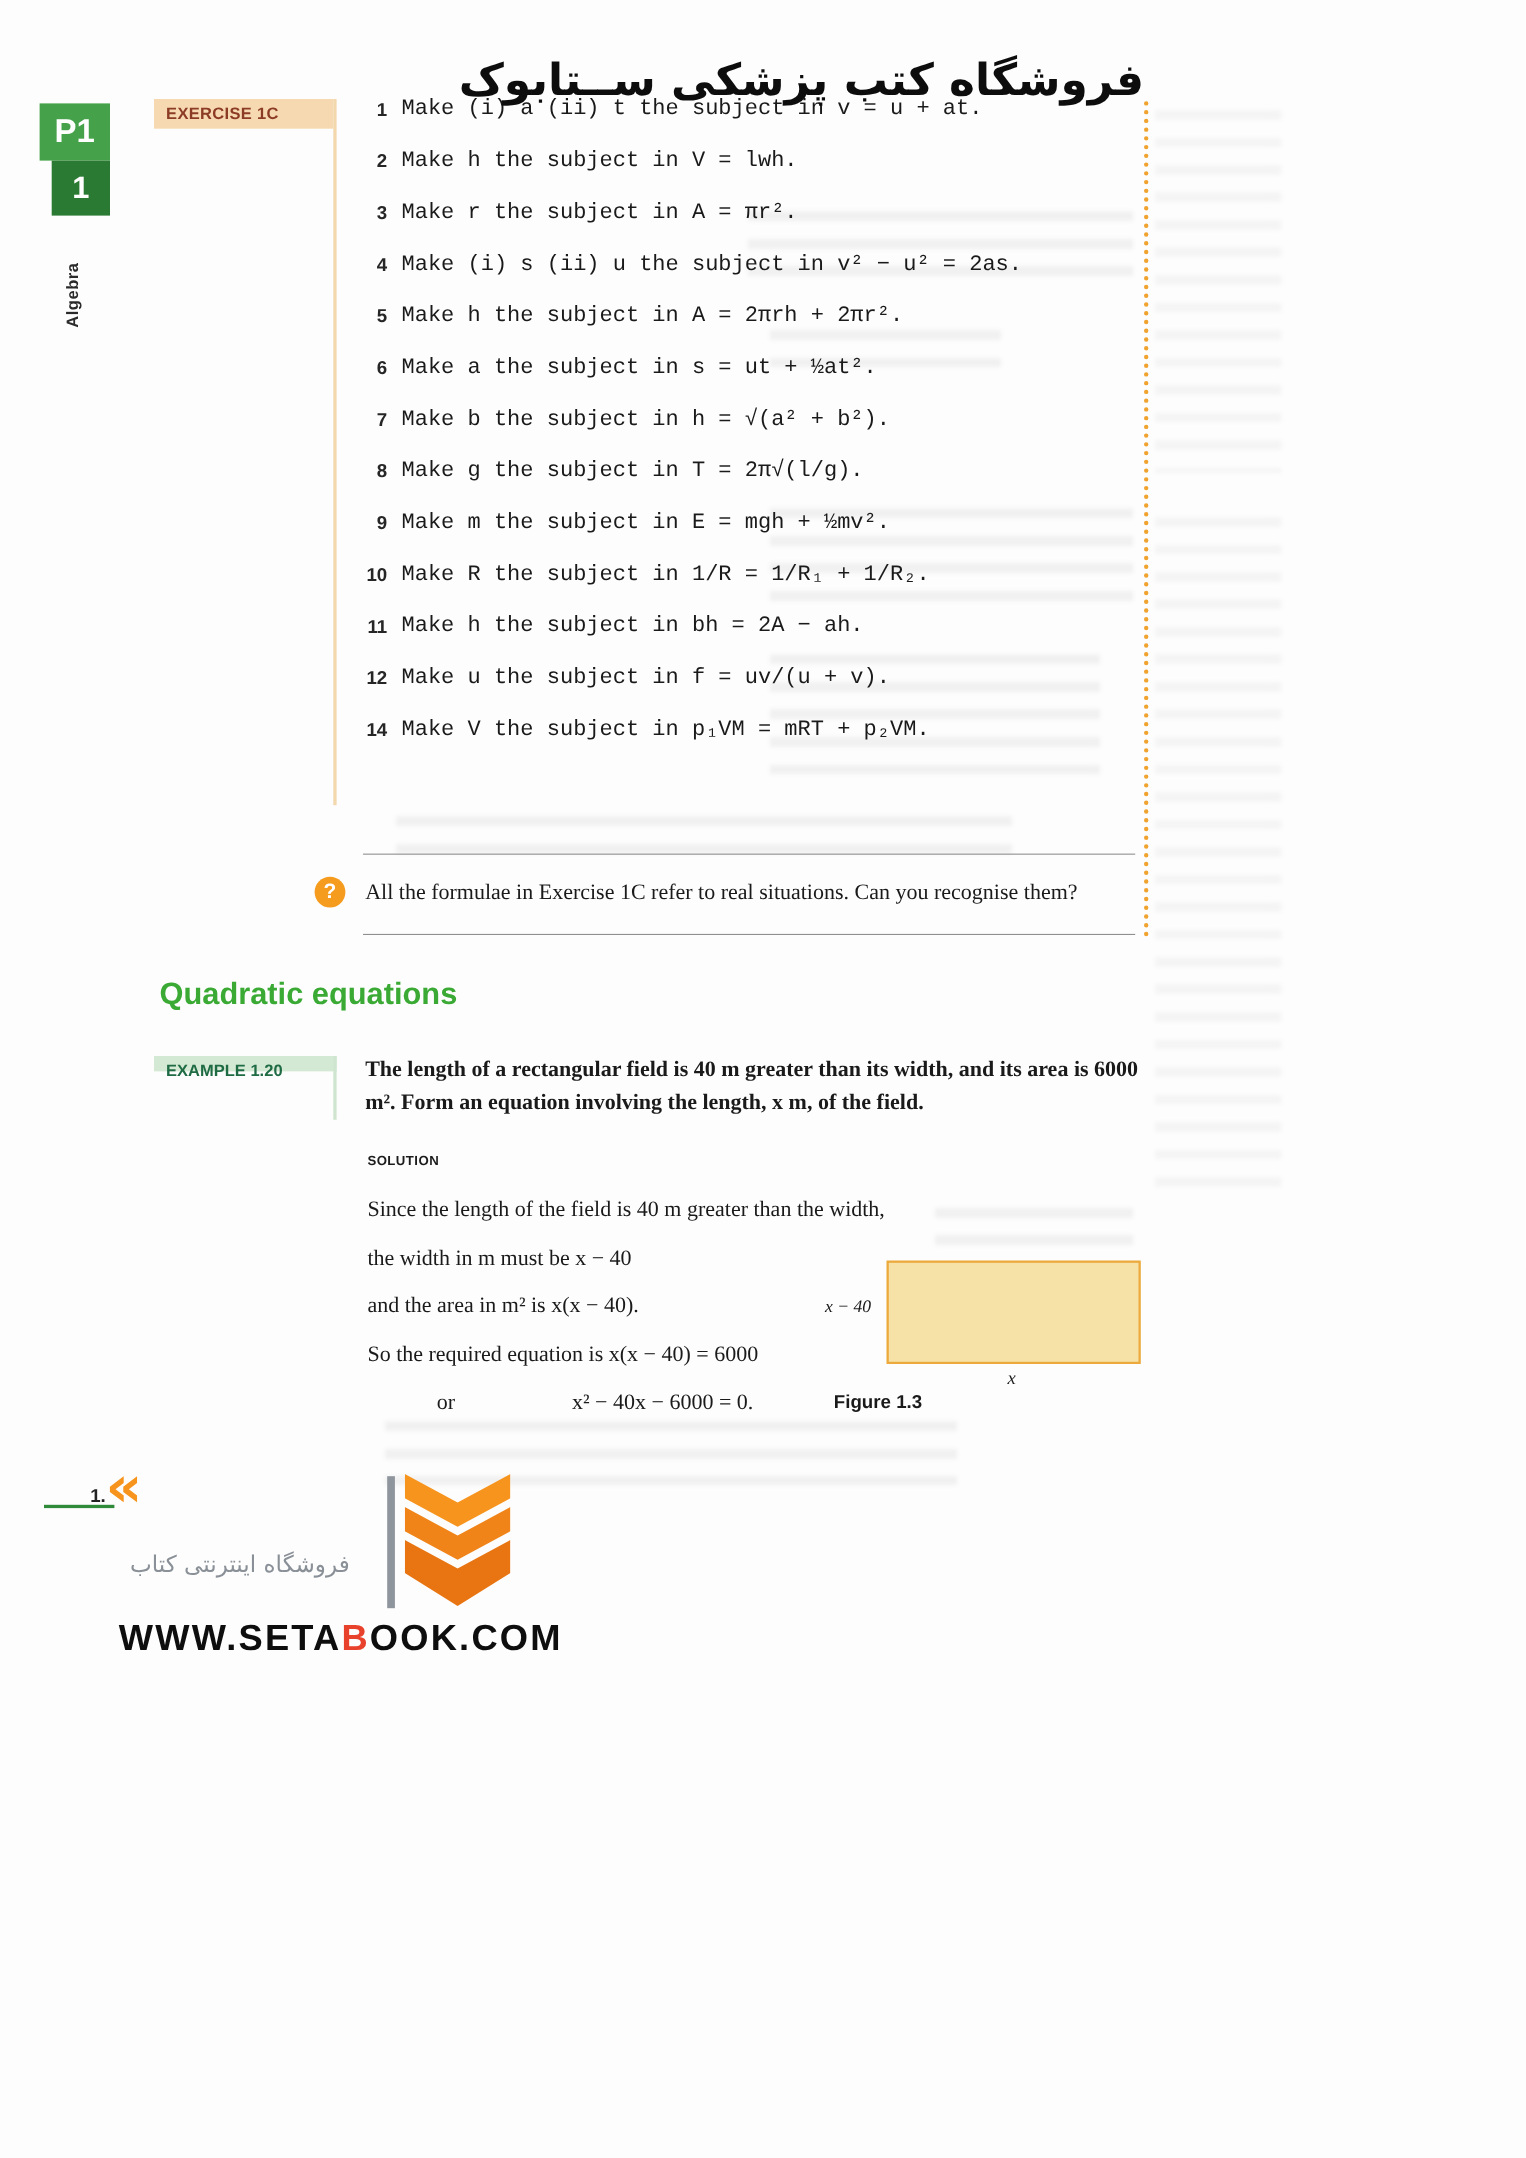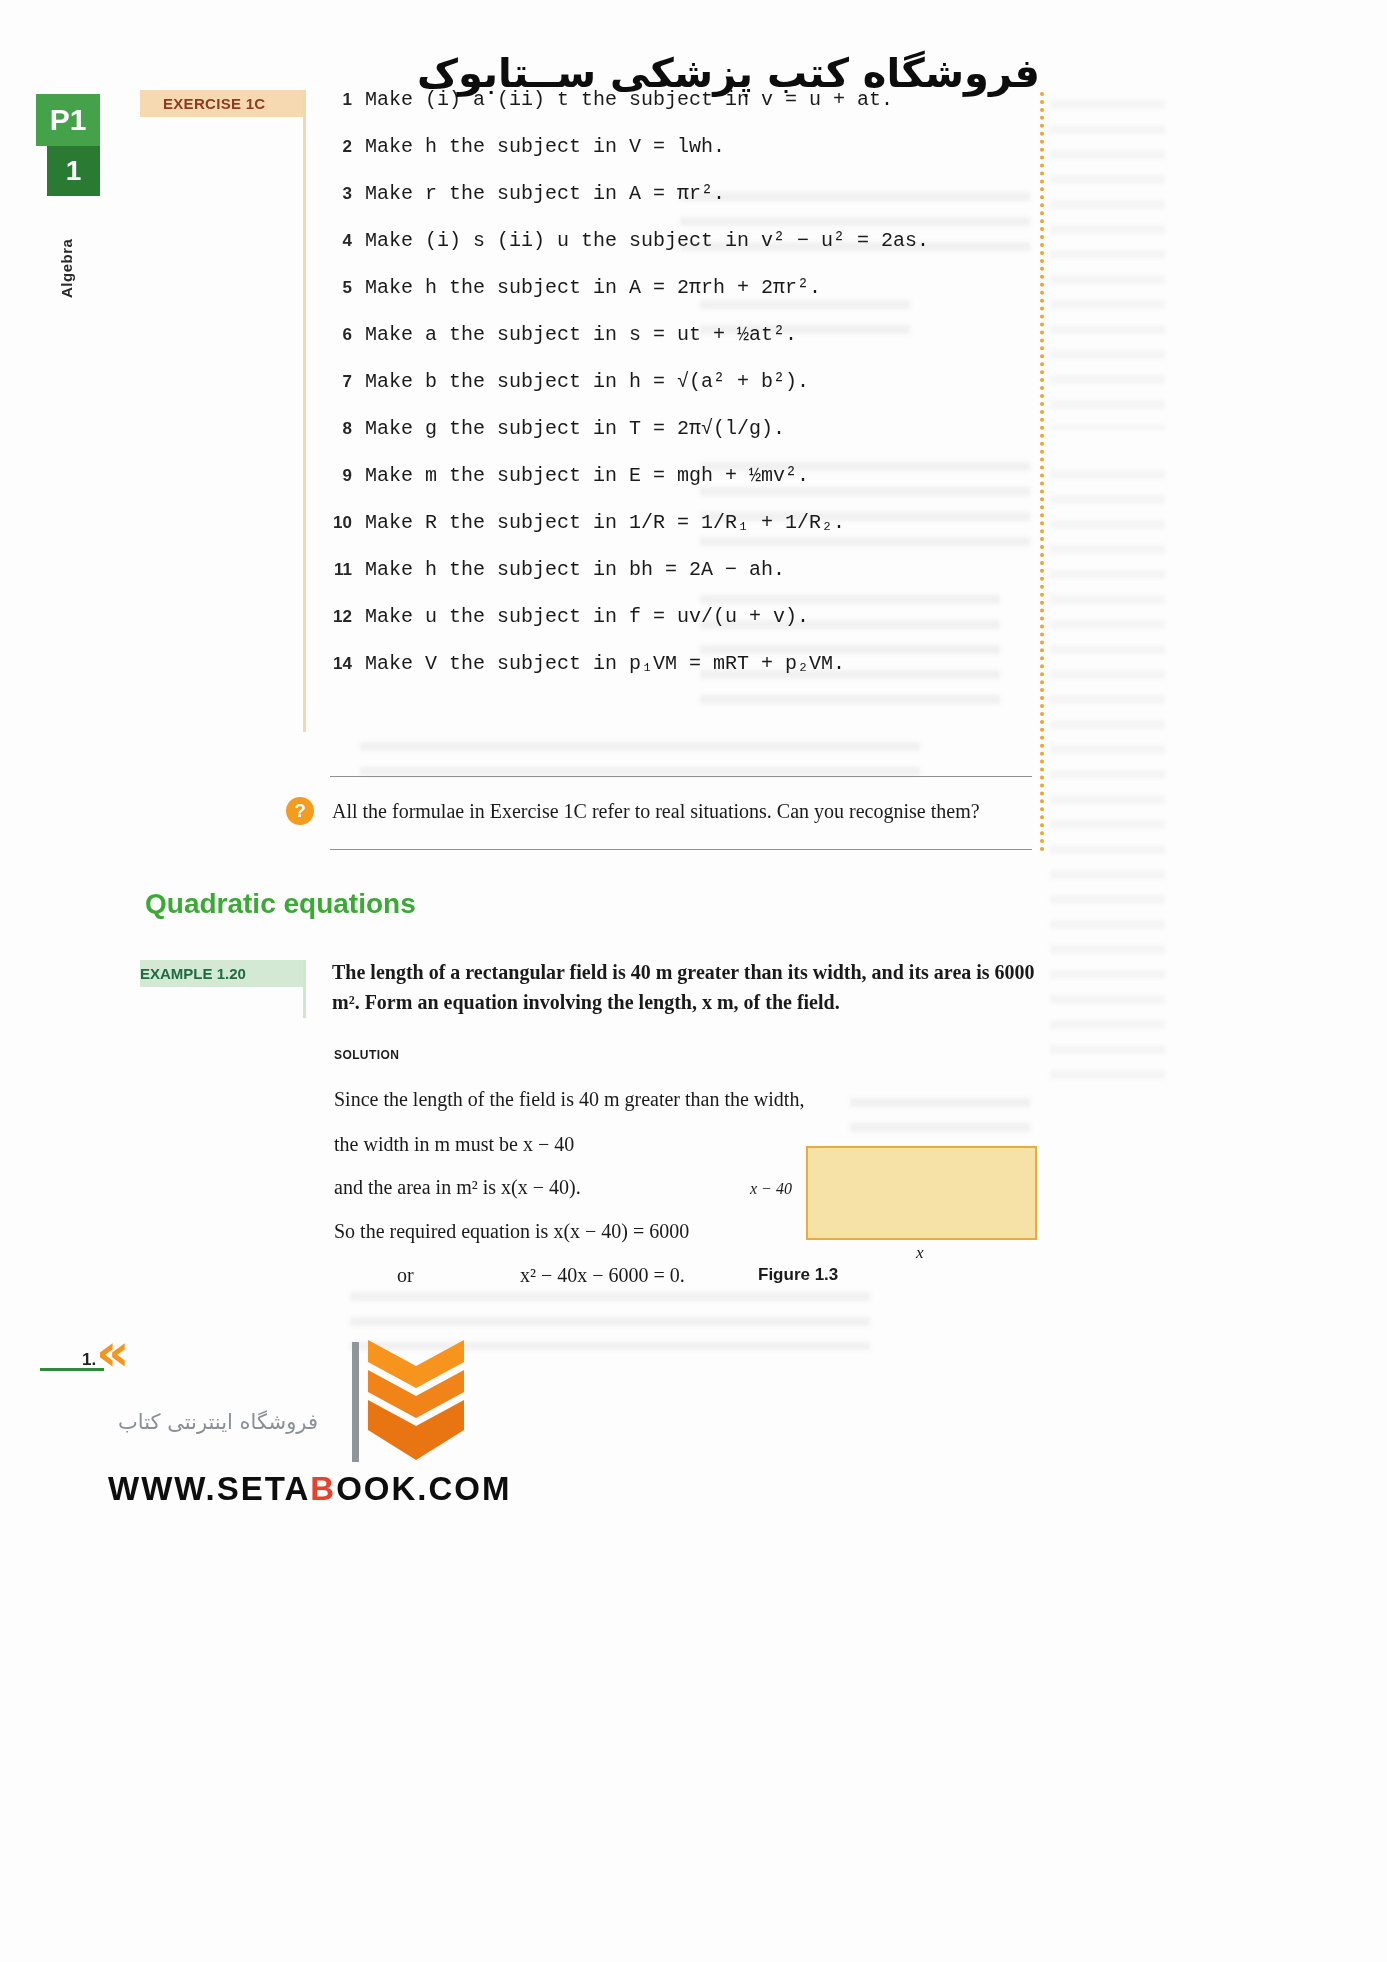--- a/index.html
+++ b/index.html
@@ -36,21 +36,21 @@
     writing-mode:vertical-rl; transform:rotate(180deg);
     font-family:"Liberation Sans",sans-serif; font-size:15px; font-weight:bold; color:#2a2a2a;
     letter-spacing:.5px;
   }
 
   
   .exercise-tab {
     position:absolute; left:140px; top:90px; width:163px; height:27px;
     background:#f6d9b0; color:#8c3b24;
     font-family:"Liberation Sans",sans-serif; font-weight:bold; font-size:15px;
-    line-height:27px; padding-left:23px; letter-spacing:.3px;
+    line-height:27px; padding-left:11px; letter-spacing:.3px;
   }
   .exercise-rule { position:absolute; left:303px; top:90px; width:3px; height:642px; background:#f3d8ae; }
 
   
   .exercise-list { position:absolute; left:325px; top:88px; width:708px; }
   .ex-row { display:flex; margin-bottom:23px; line-height:24px; }
   .ex-num {
     flex:0 0 27px; width:27px; text-align:right; margin-right:13px;
     font-family:"Liberation Sans",sans-serif; font-weight:bold; font-size:17px; color:#262626;
   }
@@ -67,24 +67,24 @@
   .q-text { position:absolute; left:332px; top:800px; width:700px; font-size:20px; }
 
   
   .section-title {
     position:absolute; left:145px; top:888px;
     font-family:"Liberation Sans",sans-serif; font-weight:bold; font-size:28px; color:#3aaa35;
   }
 
   
   .example-tab {
-    position:absolute; left:140px; top:960px; width:166px; height:27px;
+    position:absolute; left:140px; top:960px; width:166px; height:14px;
     background:#d4e9d4; color:#1e6b44;
     font-family:"Liberation Sans",sans-serif; font-weight:bold; font-size:15px;
-    line-height:27px; 
+    line-height:27px; padding-left:11px;
   }
   .example-rule { position:absolute; left:303px; top:960px; width:3px; height:58px; background:#cfe5cf; }
   .example-text { position:absolute; left:332px; top:957px; width:704px; font-size:20px; line-height:30px;font-weight:bold; }
 
   
   .solution-label {
     position:absolute; left:334px; top:1048px;
     font-family:"Liberation Sans",sans-serif; font-weight:bold; font-size:12px; color:#1c1c1c; letter-spacing:.4px;
   }
   .sol-line { position:absolute; left:334px; font-size:20px; }

